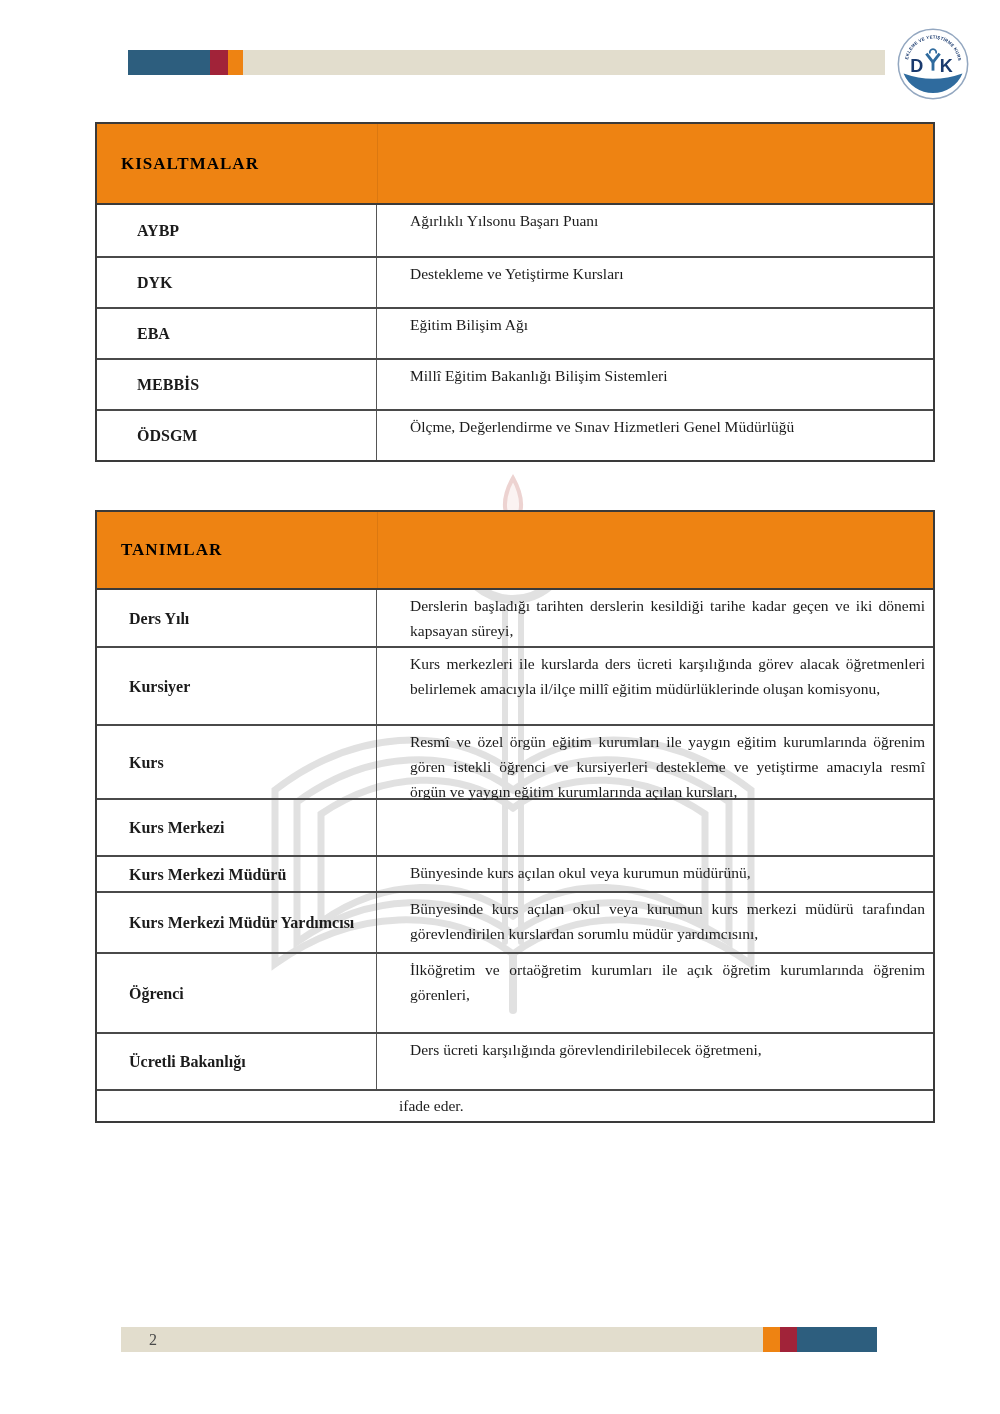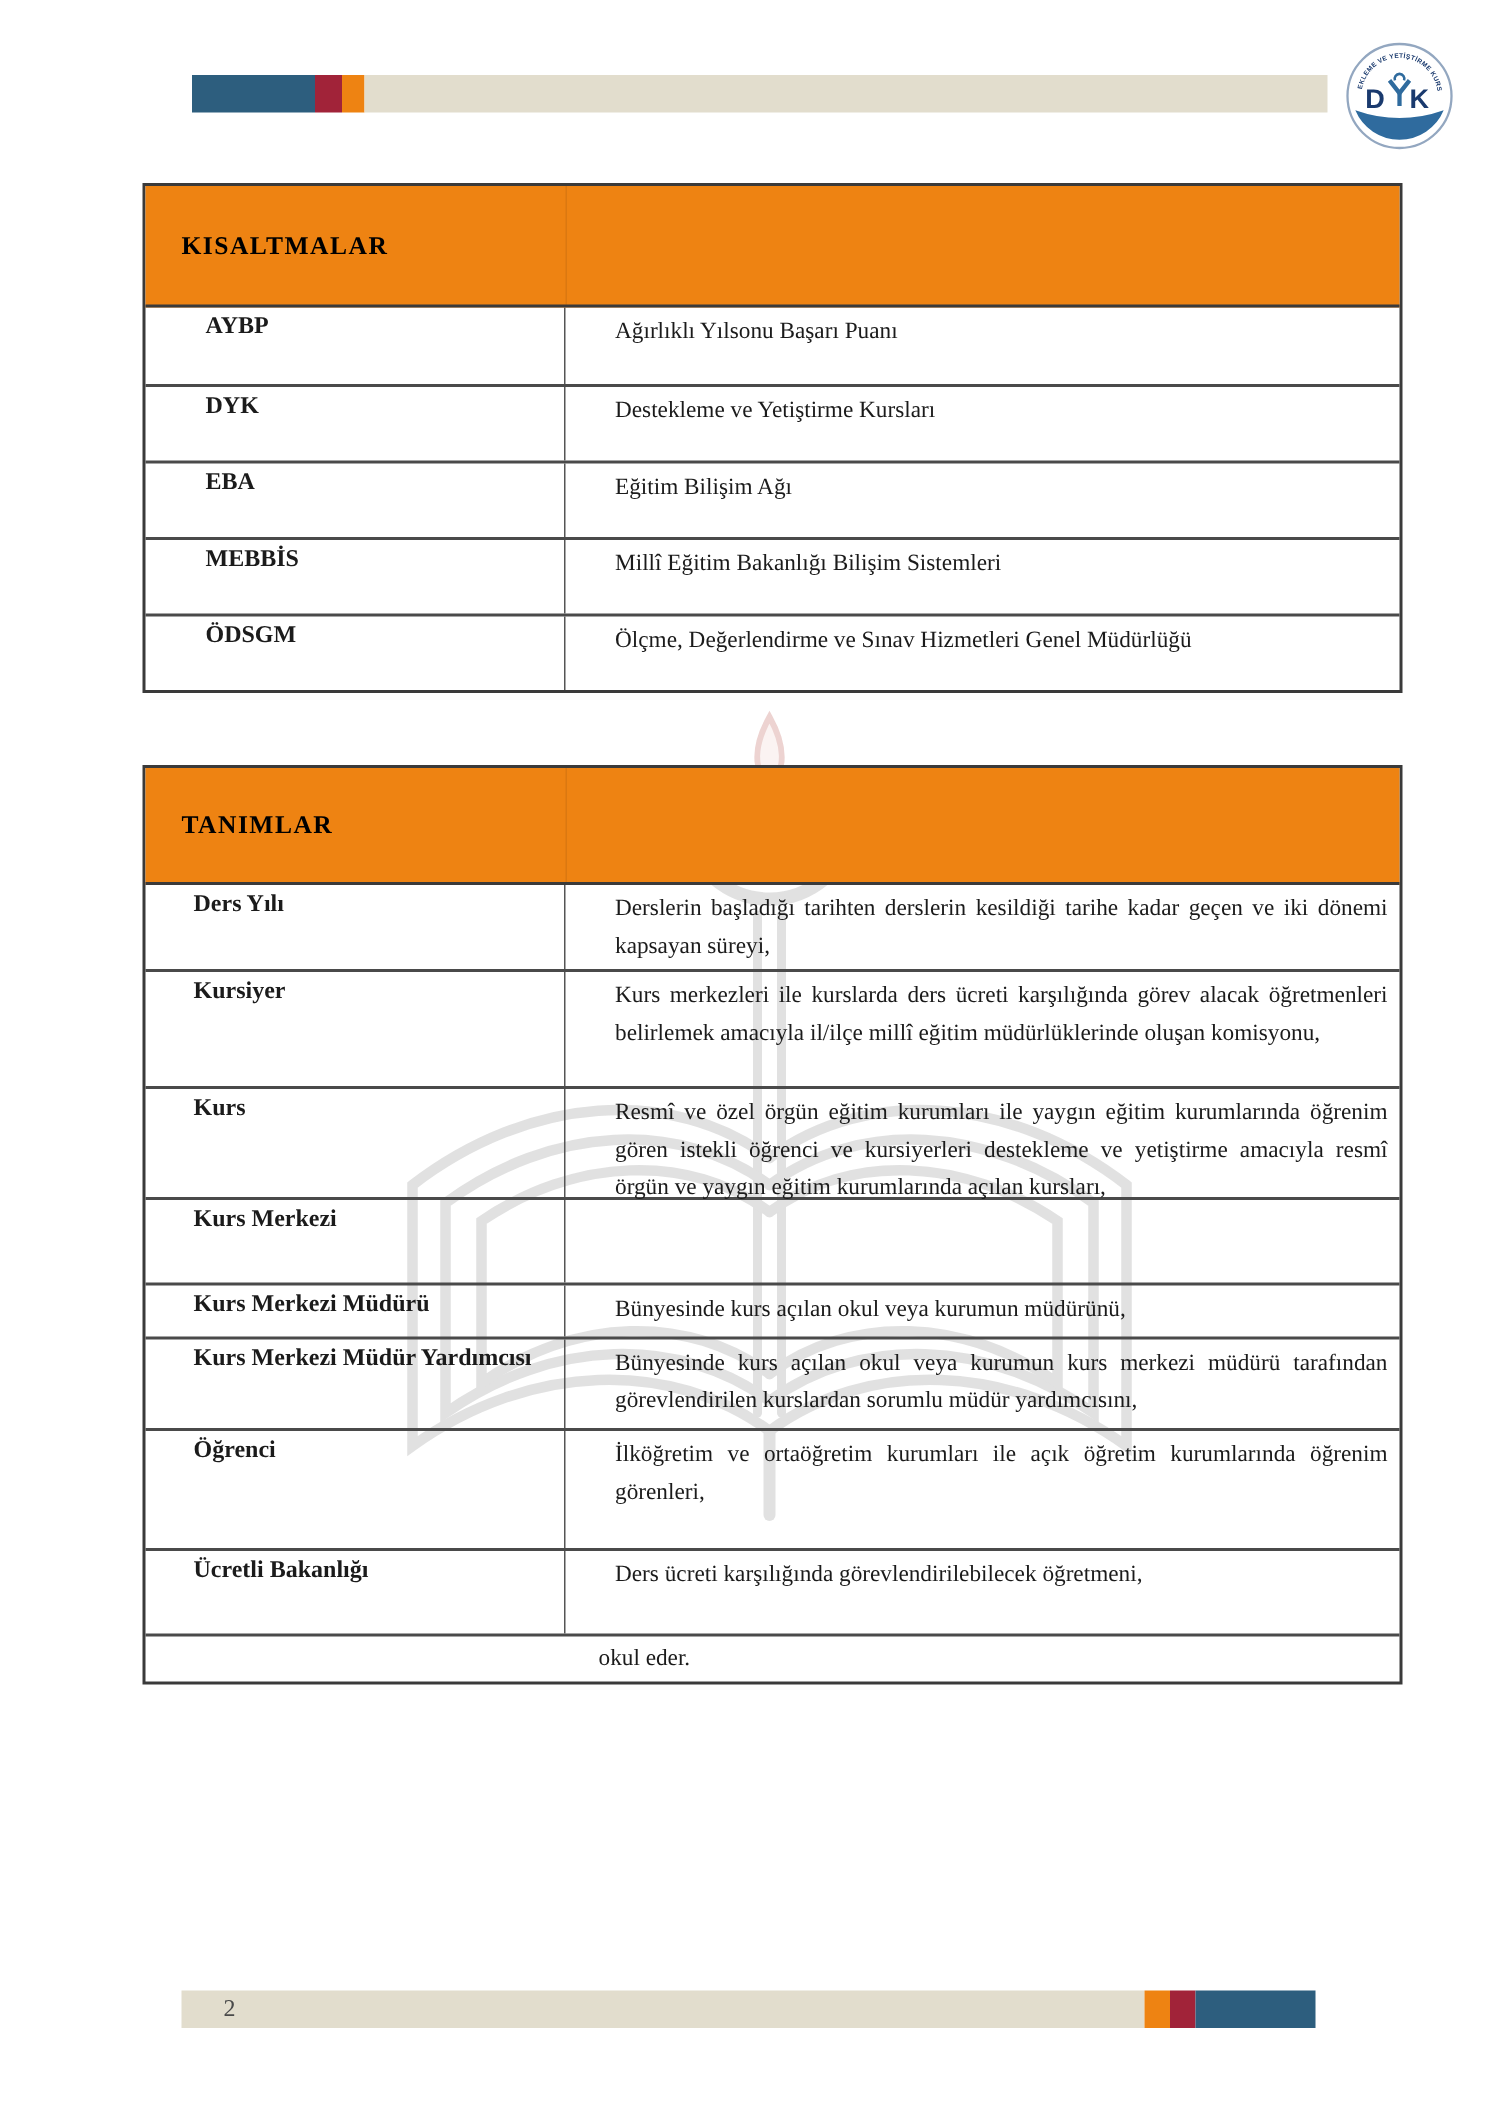--- a/index.html
+++ b/index.html
@@ -29,21 +29,21 @@
        border:2px solid #3a3a3a;z-index:1;background:transparent;}
   .tbl1{top:122px;}
   .tbl2{top:510px;}
   .thead{position:relative;background:#ee8312;display:flex;align-items:center;
          border-bottom:2px solid #3a3a3a;box-sizing:border-box;}
   .thead .vline{position:absolute;left:280px;top:0;bottom:0;width:1px;background:rgba(0,0,0,.08);}
   .tbl-title{color:#000000;font-weight:bold;font-size:17px;letter-spacing:1px;padding-left:24px;}
   .row{display:flex;box-sizing:border-box;border-top:2px solid #4a4a4a;}
   .thead + .row{border-top:none;}
   .cell{box-sizing:border-box;}
-  .term{width:280px;border-right:1.5px solid #555;display:flex;align-items:flex-start;
+  .term{width:280px;border-right:1.5px solid #555;display:flex;align-items:center;
         font-weight:bold;font-size:16px;line-height:25px;padding-right:10px;}
   .tbl1 .term{padding-left:40px;}
   .tbl2 .term{padding-left:32px;}
   .def{flex:1;display:flex;align-items:flex-start;font-size:15.5px;line-height:25px;
        padding:3px 8px 3px 33px;}
   .tbl2 .def span{text-align:justify;}
   .row-closing{display:flex;align-items:center;box-sizing:border-box;
                border-top:2px solid #4a4a4a;padding-left:302px;font-size:15.5px;}
 </style>
 </head>
@@ -199,21 +199,21 @@
     </div>
     <div class="row" style="height:57px">
       <div class="cell term">
           <span>Ücretli Bakanlığı</span>
         </div>
       <div class="cell def">
           <span>Ders ücreti karşılığında görevlendirilebilecek öğretmeni,</span>
         </div>
     </div>
     <div class="row-closing" style="height:32px">
-      <span>okul eder.</span>
+      <span>ifade eder.</span>
     </div>
   </section>
 
   <div class="band band-footer">
     <div class="seg seg-beige page-num" style="width:642px">
       <span>2</span>
     </div>
     <div class="seg seg-orange" style="width:17px"></div>
     <div class="seg seg-red" style="width:17px"></div>
     <div class="seg seg-blue" style="width:80px"></div>

